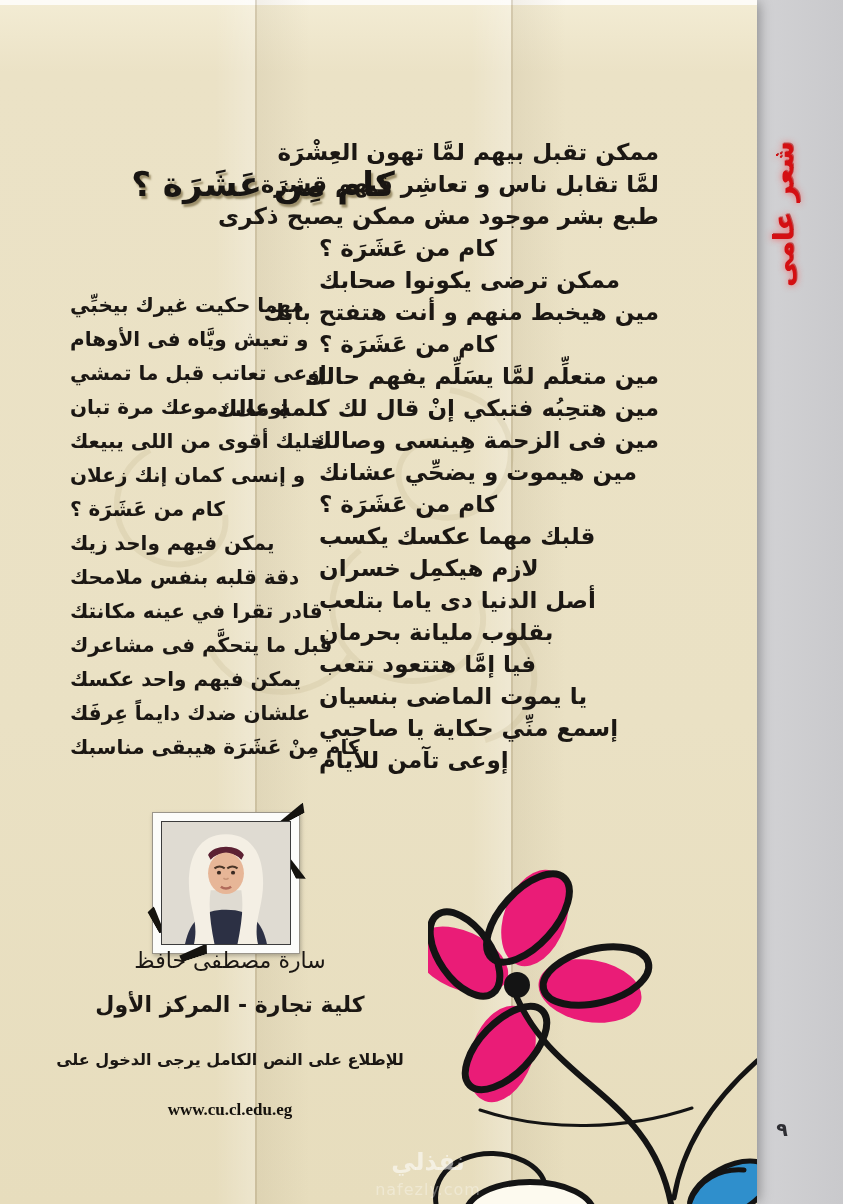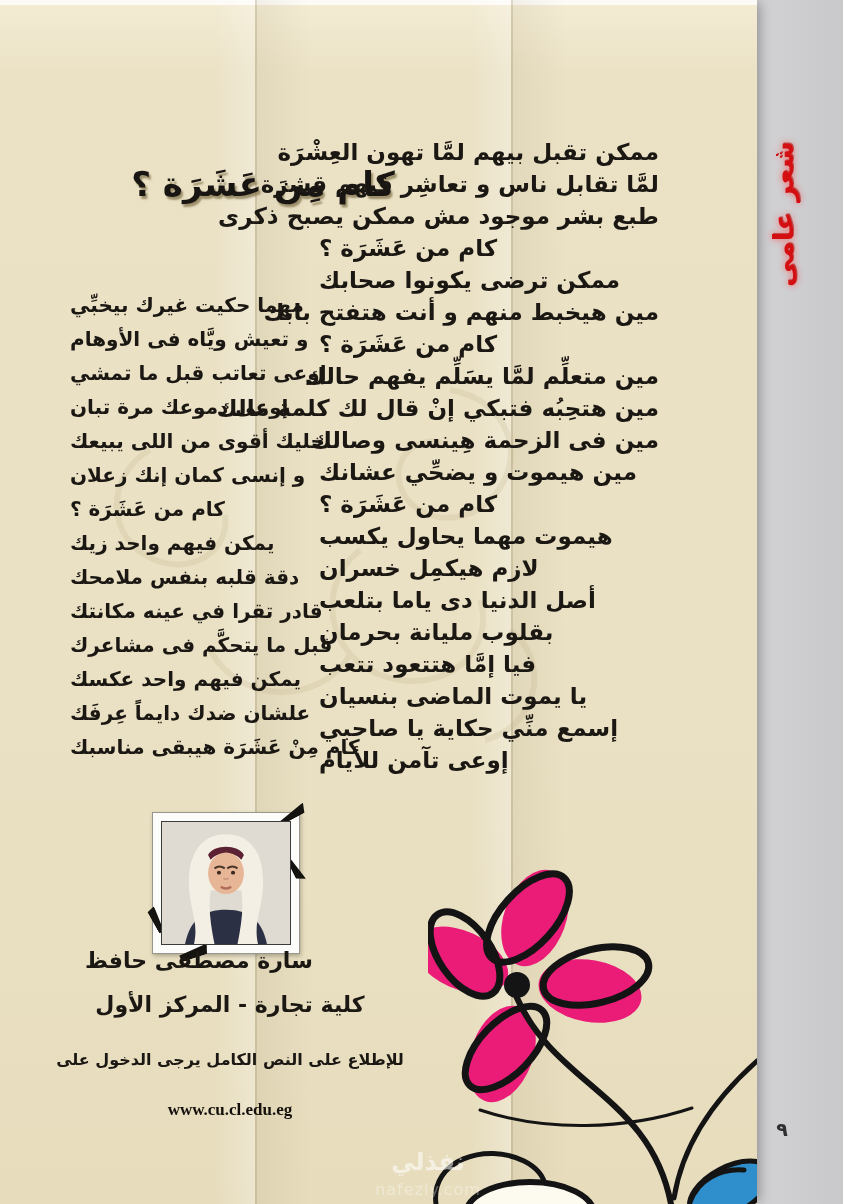--- a/index.html
+++ b/index.html
@@ -57,22 +57,22 @@
     position:absolute;left:152px;top:812px;width:146px;height:140px;
     background:#fcfcfa;border:1px solid #9a958a;box-shadow:1px 2px 4px rgba(0,0,0,.25);
   }
   .photo-inner{position:absolute;left:8px;top:8px;right:8px;bottom:8px;border:1px solid #3c3c3c;overflow:hidden;background:#dcd8cf;}
   .corner-mark{position:absolute;background:#15130f;}
   .cm1{width:30px;height:10px;right:-8px;top:-4px;transform:rotate(-28deg);clip-path:polygon(0 60%,100% 0,88% 100%,6% 100%);}
   .cm2{width:26px;height:9px;right:-10px;top:52px;transform:rotate(62deg);clip-path:polygon(0 50%,100% 0,80% 100%,5% 90%);}
   .cm3{width:28px;height:9px;left:-10px;bottom:28px;transform:rotate(60deg);clip-path:polygon(0 0,100% 45%,92% 100%,8% 95%);}
   .cm4{width:30px;height:10px;left:26px;bottom:-5px;transform:rotate(-18deg);clip-path:polygon(0 30%,100% 0,90% 100%,4% 100%);}
   .author-name{
-    position:absolute;left:85px;top:948px;width:290px;text-align:left;
-    font-size:22px;font-weight:bold;color:#1b1713;direction:rtl;white-space:nowrap;
+    position:absolute;left:85px;top:948px;width:290px;text-align:center;
+    font-size:22px;font-weight:normal;color:#1b1713;direction:rtl;white-space:nowrap;
   }
   .author-affiliation{
     position:absolute;left:65px;top:992px;width:330px;text-align:center;
     font-size:22px;font-weight:bold;color:#1b1713;direction:rtl;white-space:nowrap;
   }
   .full-text-note{
     position:absolute;left:55px;top:1050px;width:350px;text-align:center;
     font-size:16px;font-weight:bold;color:#1b1713;direction:rtl;white-space:nowrap;
   }
   .site-url{
@@ -117,21 +117,21 @@
       <div class="poem-line">طبع بشر موجود مش ممكن يصبح ذكرى</div>
       <div class="poem-line">كام من عَشَرَة ؟</div>
       <div class="poem-line">ممكن ترضى يكونوا صحابك</div>
       <div class="poem-line">مين هيخبط منهم و أنت هتفتح بابك</div>
       <div class="poem-line">كام من عَشَرَة ؟</div>
       <div class="poem-line">مين متعلِّم لمَّا يسَلِّم يفهم حالك</div>
       <div class="poem-line">مين هتحِبُه فتبكي إنْ قال لك كلمة مالك</div>
       <div class="poem-line">مين فى الزحمة هِينسى وصالك</div>
       <div class="poem-line">مين هيموت و يضحِّي عشانك</div>
       <div class="poem-line">كام من عَشَرَة ؟</div>
-      <div class="poem-line">هيموت مهما يحاول يكسب</div>
+      <div class="poem-line">قلبك مهما عكسك يكسب</div>
       <div class="poem-line">لازم هيكمِل خسران</div>
       <div class="poem-line">أصل الدنيا دى ياما بتلعب</div>
       <div class="poem-line">بقلوب مليانة بحرمان</div>
       <div class="poem-line">فيا إمَّا هتتعود تتعب</div>
       <div class="poem-line">يا يموت الماضى بنسيان</div>
       <div class="poem-line">إسمع منِّي حكاية يا صاحبي</div>
       <div class="poem-line">إوعى تآمن للأيام</div>
     </div>
 
   <div class="col col-left">

